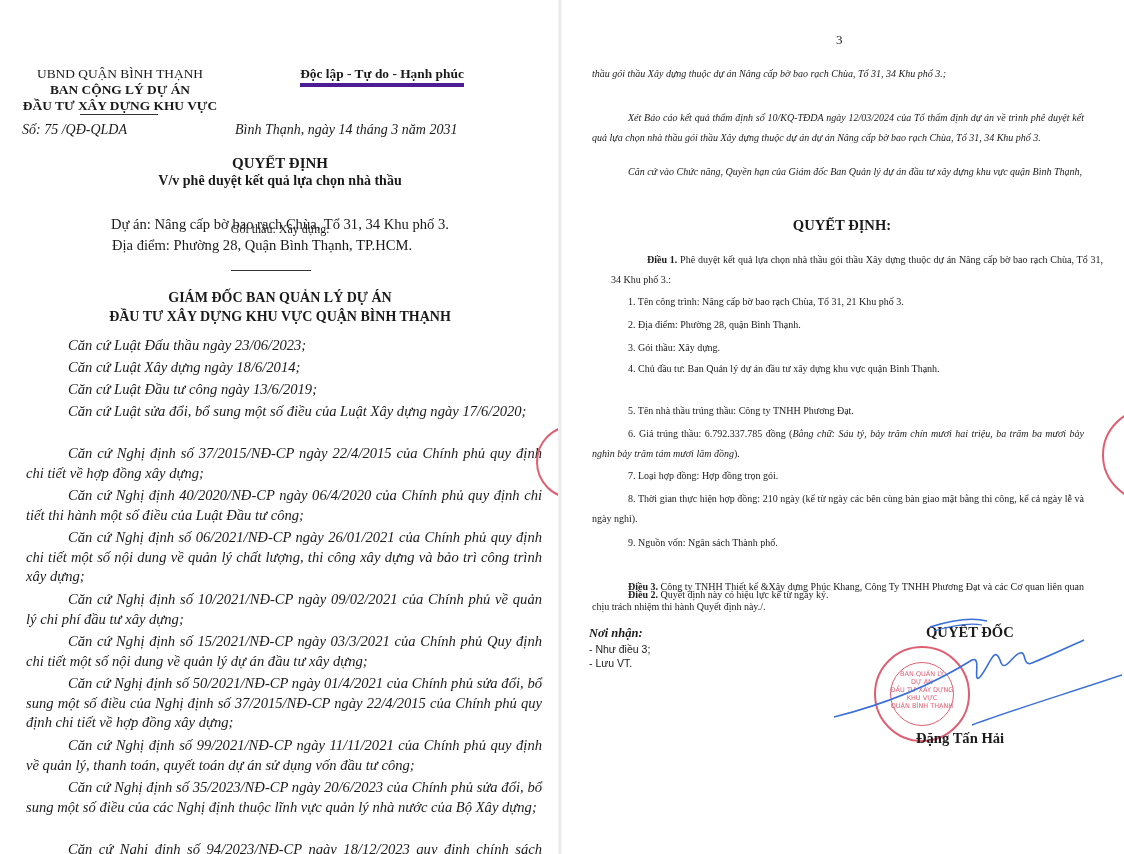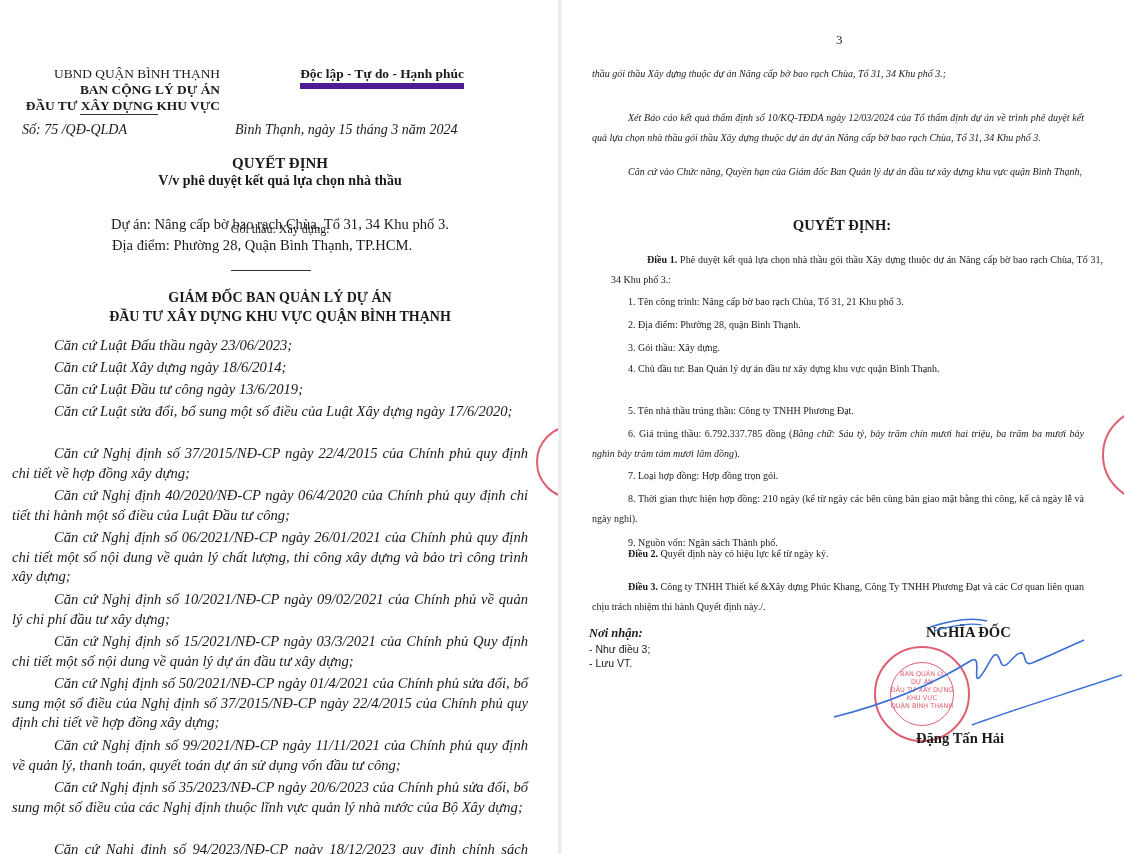--- a/index.html
+++ b/index.html
@@ -12,29 +12,29 @@
   }
   .page { position: absolute; top: 0; height: 854px; background: #fff; overflow: hidden; }
   .page-left { left: 0; width: 560px; }
   .page-right { left: 562px; width: 562px; }
   .gutter { position: absolute; left: 558px; top: 0; width: 4px; height: 854px; background: linear-gradient(to right, #f4f4f4, #e9e9e9, #f6f6f6); }
   .abs { position: absolute; white-space: nowrap; }
   .bold { font-weight: bold; }
   .italic { font-style: italic; }
 
   
-  .hdr-left { left: 20px; top: 66px; width: 200px; text-align: right; line-height: 16px; font-size: 13.4px; }
+  .hdr-left { left: 20px; top: 66px; width: 200px; text-align: center; line-height: 16px; font-size: 13.4px; }
   .hdr-right { left: 232px; top: 66px; width: 300px; text-align: center; line-height: 16px; font-size: 13.4px; }
-  .motto { display: inline-block; border-bottom: 6px solid #4c1d95; padding-bottom: 1px; }
+  .motto { display: inline-block; border-bottom: 4px solid #4c1d95; padding-bottom: 1px; }
   .soqd { left: 22px; top: 122px; font-size: 14px; font-style: italic; }
   .date { left: 235px; top: 122px; font-size: 14px; font-style: italic; }
   .underline-short { position: absolute; height: 1px; background: #333; }
 
   .title-block { left: 0; width: 560px; text-align: center; }
-  .para { position: absolute; left: 12px; width: 516px; font-style: italic; font-size: 14.6px; line-height: 19.5px; text-align: justify; }
+  .para { position: absolute; left: 26px; width: 516px; font-style: italic; font-size: 14.6px; line-height: 19.5px; text-align: justify; }
   .para .ind { display: inline-block; width: 42px; }
 
   .r-para { position: absolute; left: 30px; width: 492px; font-size: 10px; line-height: 19.5px; text-align: justify; }
   .r-para .ind { display: inline-block; width: 36px; }
 
   .stamp { position: absolute; border-radius: 50%; border: 2px solid #d9435a; color: #d9435a; font-family: "DejaVu Sans", sans-serif; font-size: 6.5px; text-align: center; opacity: 0.85; }
   .stamp-inner { position: absolute; border-radius: 50%; border: 1px solid #d9435a; }
   .sig { position: absolute; }
 </style>
 </head>
@@ -46,21 +46,21 @@
     <div class="bold">BAN CỘNG LÝ DỰ ÁN</div>
     <div class="bold">ĐẦU TƯ XÂY DỰNG KHU VỰC</div>
   </div>
   <div class="underline-short" style="left:80px; top:114px; width:78px;"></div>
 
   <div class="abs hdr-right">
     <div class="bold"><span class="motto">Độc lập - Tự do - Hạnh phúc</span></div>
   </div>
 
   <div class="abs soqd">Số: 75 /QĐ-QLDA</div>
-  <div class="abs date">Bình Thạnh, ngày 15 tháng 3 năm 2024</div>
+  <div class="abs date">Bình Thạnh, ngày 14 tháng 3 năm 2031</div>
 
   <div class="abs title-block bold" style="top:155px; font-size:15px;">QUYẾT ĐỊNH</div>
   <div class="abs title-block bold" style="top:173px; font-size:14px;">V/v phê duyệt kết quả lựa chọn nhà thầu</div>
   <div class="abs title-block" style="top:212px; font-size:12px;margin-top:10px;">Gói thầu: Xây dựng.</div>
   <div class="abs title-block" style="top:216px; font-size:14.6px;">Dự án: Nâng cấp bờ bao rạch Chùa, Tổ 31, 34 Khu phố 3.</div>
   <div class="abs title-block" style="top:237px; font-size:14.6px; left:-18px;">Địa điểm: Phường 28, Quận Bình Thạnh, TP.HCM.</div>
   <div class="underline-short" style="left:231px; top:270px; width:80px;"></div>
 
   <div class="abs title-block bold" style="top:290px; font-size:14px;">GIÁM ĐỐC BAN QUẢN LÝ DỰ ÁN</div>
   <div class="abs title-block bold" style="top:309px; font-size:14px;">ĐẦU TƯ XÂY DỰNG KHU VỰC QUẬN BÌNH THẠNH</div>
@@ -97,28 +97,28 @@
   <div class="r-para" style="top:292px;"><span class="ind"></span><span>1. Tên công trình: Nâng cấp bờ bao rạch Chùa, Tổ 31, 21 Khu phố 3.</span></div>
   <div class="r-para" style="top:315px;"><span class="ind"></span><span>2. Địa điểm: Phường 28, quận Bình Thạnh.</span></div>
   <div class="r-para" style="top:338px;"><span class="ind"></span><span>3. Gói thầu: Xây dựng.</span></div>
   <div class="r-para" style="top:359px;"><span class="ind"></span><span>4. Chủ đầu tư: Ban Quản lý dự án đầu tư xây dựng khu vực quận Bình Thạnh.</span></div>
   <div class="r-para" style="top:401px;"><span class="ind"></span><span>5. Tên nhà thầu trúng thầu: Công ty TNHH Phương Đạt.</span></div>
   <div class="r-para" style="top:424px;"><span class="ind"></span><span>6. Giá trúng thầu: 6.792.337.785 đồng (</span><i>Bằng chữ: Sáu tỷ, bảy trăm chín mươi hai triệu, ba trăm ba mươi bảy nghìn bảy trăm tám mươi lăm  đồng</i><span>).</span></div>
   <div class="r-para" style="top:466px;"><span class="ind"></span><span>7. Loại hợp đồng: Hợp đồng trọn gói.</span></div>
   <div class="r-para" style="top:489px;"><span class="ind"></span><span>8. Thời gian thực hiện hợp đồng: 210 ngày (kể từ ngày các bên cùng bàn giao mặt bằng thi công, kể cả ngày lễ và ngày nghỉ).</span></div>
   <div class="r-para" style="top:533px;"><span class="ind"></span><span>9.  Nguồn vốn: Ngân sách Thành phố.</span></div>
 
-  <div class="r-para" style="top:544px;"><span class="ind"></span><b>Điều 2.</b><span> Quyết định này có hiệu lực kể từ ngày ký.</span></div>
+  <div class="r-para" style="top:585px;"><span class="ind"></span><b>Điều 2.</b><span> Quyết định này có hiệu lực kể từ ngày ký.</span></div>
   <div class="r-para" style="top:577px;"><span class="ind"></span><b>Điều 3.</b><span> Công ty TNHH Thiết kế &amp;Xây dựng Phúc Khang, Công Ty TNHH Phương Đạt và các Cơ quan liên quan chịu trách nhiệm thi hành Quyết định này./.</span></div>
 
   <div class="abs bold italic" style="left:27px; top:626px; font-size:12.5px;">Nơi nhận:</div>
   <div class="abs" style="left:27px; top:643px; font-size:10.5px; font-family:'Liberation Sans', sans-serif;">- Như điều 3;</div>
   <div class="abs" style="left:27px; top:657px; font-size:10.5px; font-family:'Liberation Sans', sans-serif;">- Lưu VT.</div>
 
-  <div class="abs bold" style="left:364px; top:624px; font-size:14.6px;">NGHĨA ĐỐC</div>
+  <div class="abs bold" style="left:364px; top:624px; font-size:14.6px;">QUYẾT ĐỐC</div>
 
   <div class="stamp" style="left:312px; top:646px; width:92px; height:92px;">
     <div class="stamp-inner" style="left:14px; top:14px; width:62px; height:62px;"></div>
     <div style="position:absolute; left:0; top:22px; width:92px; line-height:8px;">
       <div>BAN QUẢN LÝ</div>
       <div>DỰ ÁN</div>
       <div>ĐẦU TƯ XÂY DỰNG</div>
       <div>KHU VỰC</div>
       <div>QUẬN BÌNH THẠNH</div>
     </div>

